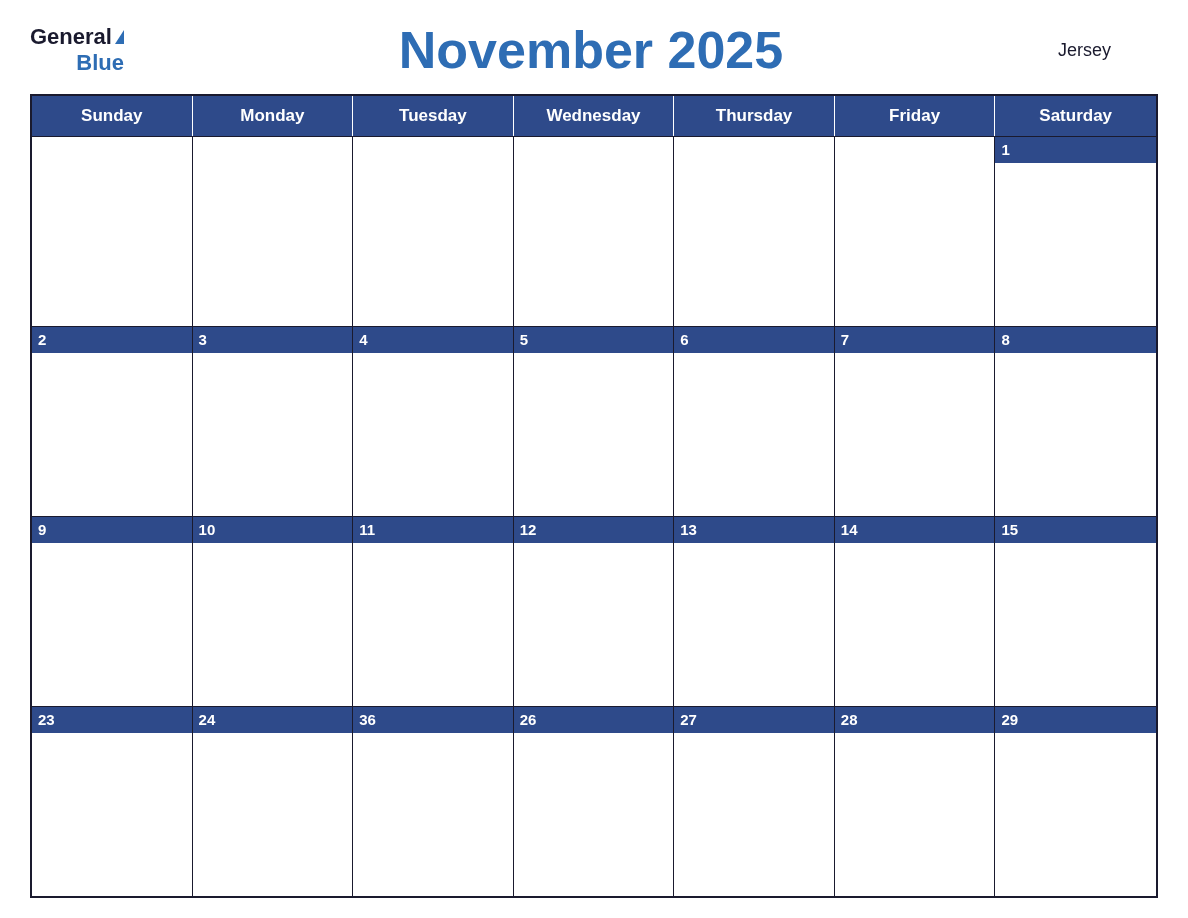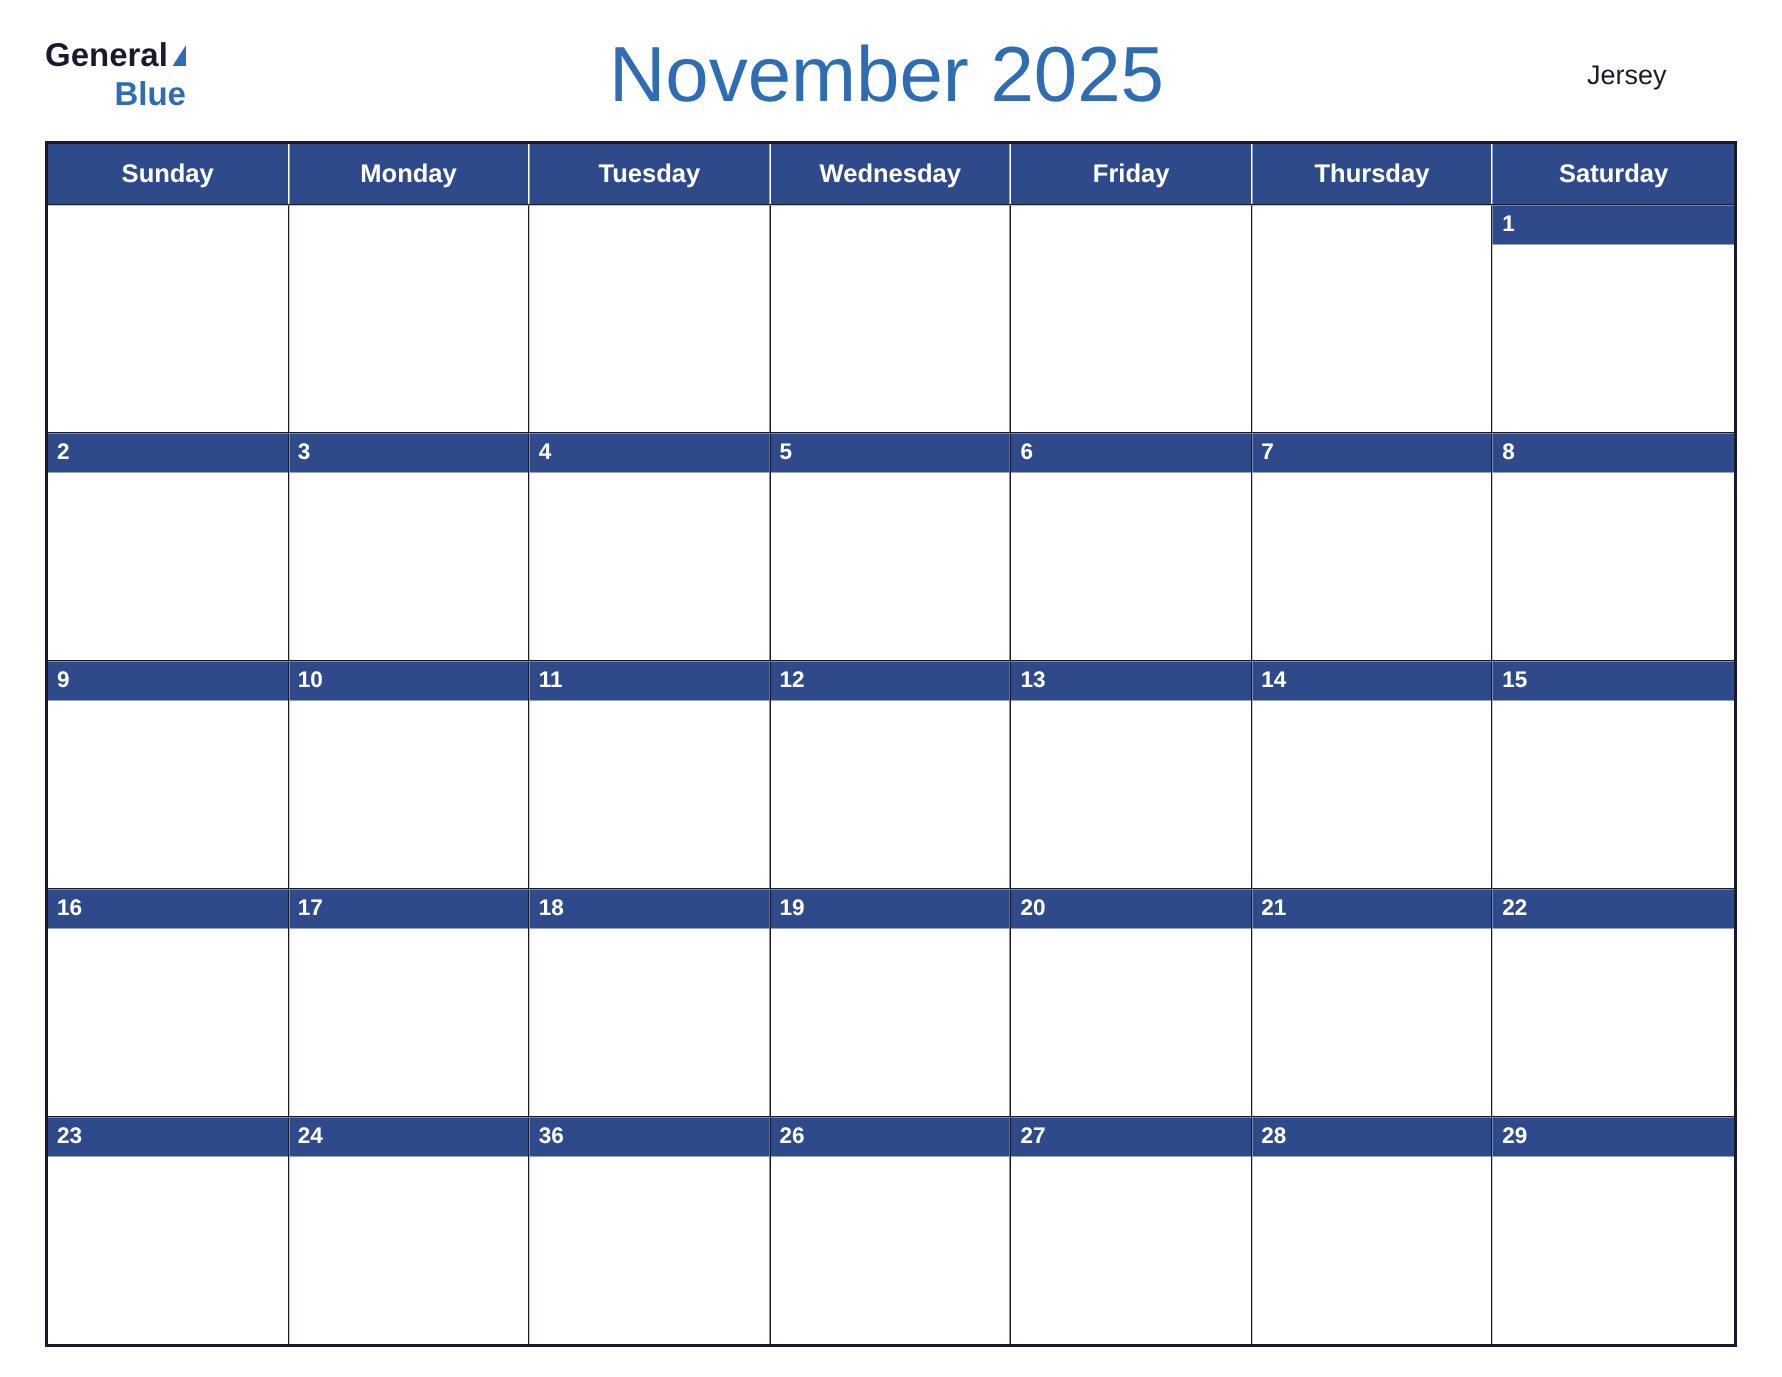--- a/index.html
+++ b/index.html
@@ -33,21 +33,21 @@
       height: 0;
       border-left: 9px solid transparent;
       border-right: 0px solid transparent;
       border-bottom: 14px solid #2e6db4;
       margin-left: 3px;
       margin-bottom: 0px;
       vertical-align: middle;
     }
     .title {
       font-size: 52px;
-      font-weight: normal;
+      font-weight: bold;
       color: #2e6db4;
       text-align: center;
       flex: 1;
     }
     .region {
       font-size: 18px;
       color: #1a1a2e;
       text-align: left;
       min-width: 100px;
     }
@@ -115,22 +115,22 @@
   <h1 class="title">November 2025</h1>
   <div class="region">Jersey</div>
 </div>
 
 <div class="calendar">
   <div class="day-headers">
     <div class="day-header">Sunday</div>
     <div class="day-header">Monday</div>
     <div class="day-header">Tuesday</div>
     <div class="day-header">Wednesday</div>
+    <div class="day-header">Thursday</div>
     <div class="day-header">Friday</div>
-    <div class="day-header">Thursday</div>
     <div class="day-header">Saturday</div>
   </div>
   <div class="weeks" id="weeks-container">
   <div class="week-row">
         <div class="day-cell empty"></div>
         <div class="day-cell empty"></div>
         <div class="day-cell empty"></div>
         <div class="day-cell empty"></div>
         <div class="day-cell empty"></div>
         <div class="day-cell empty"></div>
@@ -179,43 +179,20 @@
         </div>
         <div class="day-cell">
           <div class="day-number-row">14</div>
         </div>
         <div class="day-cell">
           <div class="day-number-row">15</div>
         </div>
       </div>
       <div class="week-row">
         <div class="day-cell">
-          <div class="day-number-row">16</div>
-        </div>
-        <div class="day-cell">
-          <div class="day-number-row">17</div>
-        </div>
-        <div class="day-cell">
-          <div class="day-number-row">18</div>
-        </div>
-        <div class="day-cell">
-          <div class="day-number-row">19</div>
-        </div>
-        <div class="day-cell">
-          <div class="day-number-row">20</div>
-        </div>
-        <div class="day-cell">
-          <div class="day-number-row">21</div>
-        </div>
-        <div class="day-cell">
-          <div class="day-number-row">22</div>
-        </div>
-      </div>
-      <div class="week-row">
-        <div class="day-cell">
           <div class="day-number-row">23</div>
         </div>
         <div class="day-cell">
           <div class="day-number-row">24</div>
         </div>
         <div class="day-cell">
           <div class="day-number-row">36</div>
         </div>
         <div class="day-cell">
           <div class="day-number-row">26</div>

